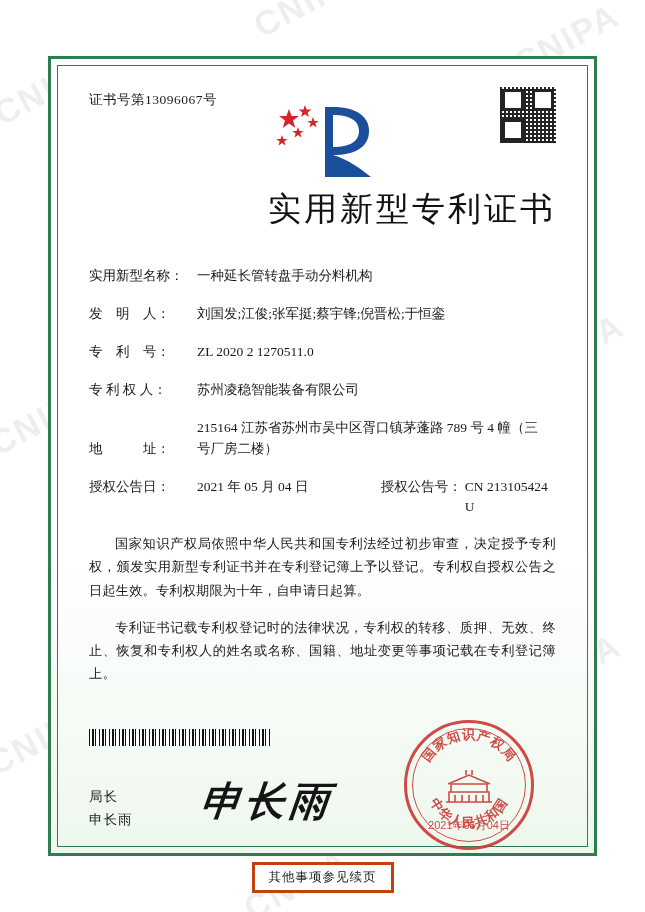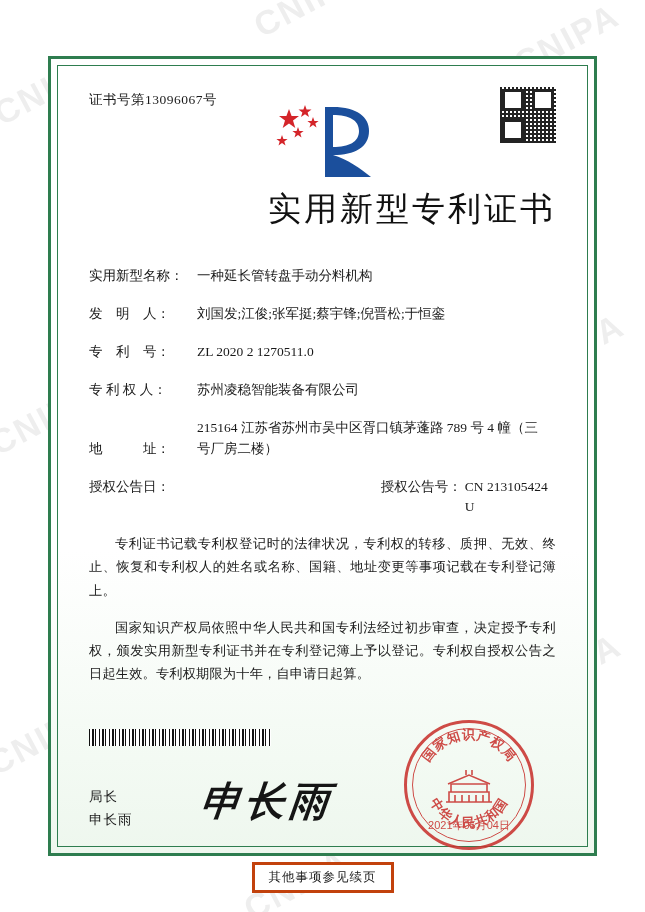--- a/index.html
+++ b/index.html
@@ -336,31 +336,32 @@
         <div class="flabel">地　　　址：</div>
         <div class="fvalue">
           <span>215164 江苏省苏州市吴中区胥口镇茅蓬路 789 号 4 幢（三</span>
           <span class="cont">号厂房二楼）</span>
         </div>
       </div>
 
       <div class="frow-dual">
         <div class="seg first">
           <div class="flabel2">授权公告日：</div>
+          <div>2021 年 05 月 04 日</div>
         </div>
         <div class="seg">
           <div class="flabel3">授权公告号：</div>
           <div>CN 213105424 U</div>
         </div>
       </div>
 
     </div>
 
+    <div class="para">国家知识产权局依照中华人民共和国专利法经过初步审查，决定授予专利权，颁发实用新型专利证书并在专利登记簿上予以登记。专利权自授权公告之日起生效。专利权期限为十年，自申请日起算。</div>
     <div class="para">专利证书记载专利权登记时的法律状况，专利权的转移、质押、无效、终止、恢复和专利权人的姓名或名称、国籍、地址变更等事项记载在专利登记簿上。</div>
-    <div class="para">国家知识产权局依照中华人民共和国专利法经过初步审查，决定授予专利权，颁发实用新型专利证书并在专利登记簿上予以登记。专利权自授权公告之日起生效。专利权期限为十年，自申请日起算。</div>
 
     <div class="barcode"></div>
 
     <div class="sig-area">
       <div class="sig-left">
         <div>局长</div>
         <div>申长雨</div>
       </div>
       <div class="sig-script">申长雨</div>
 

